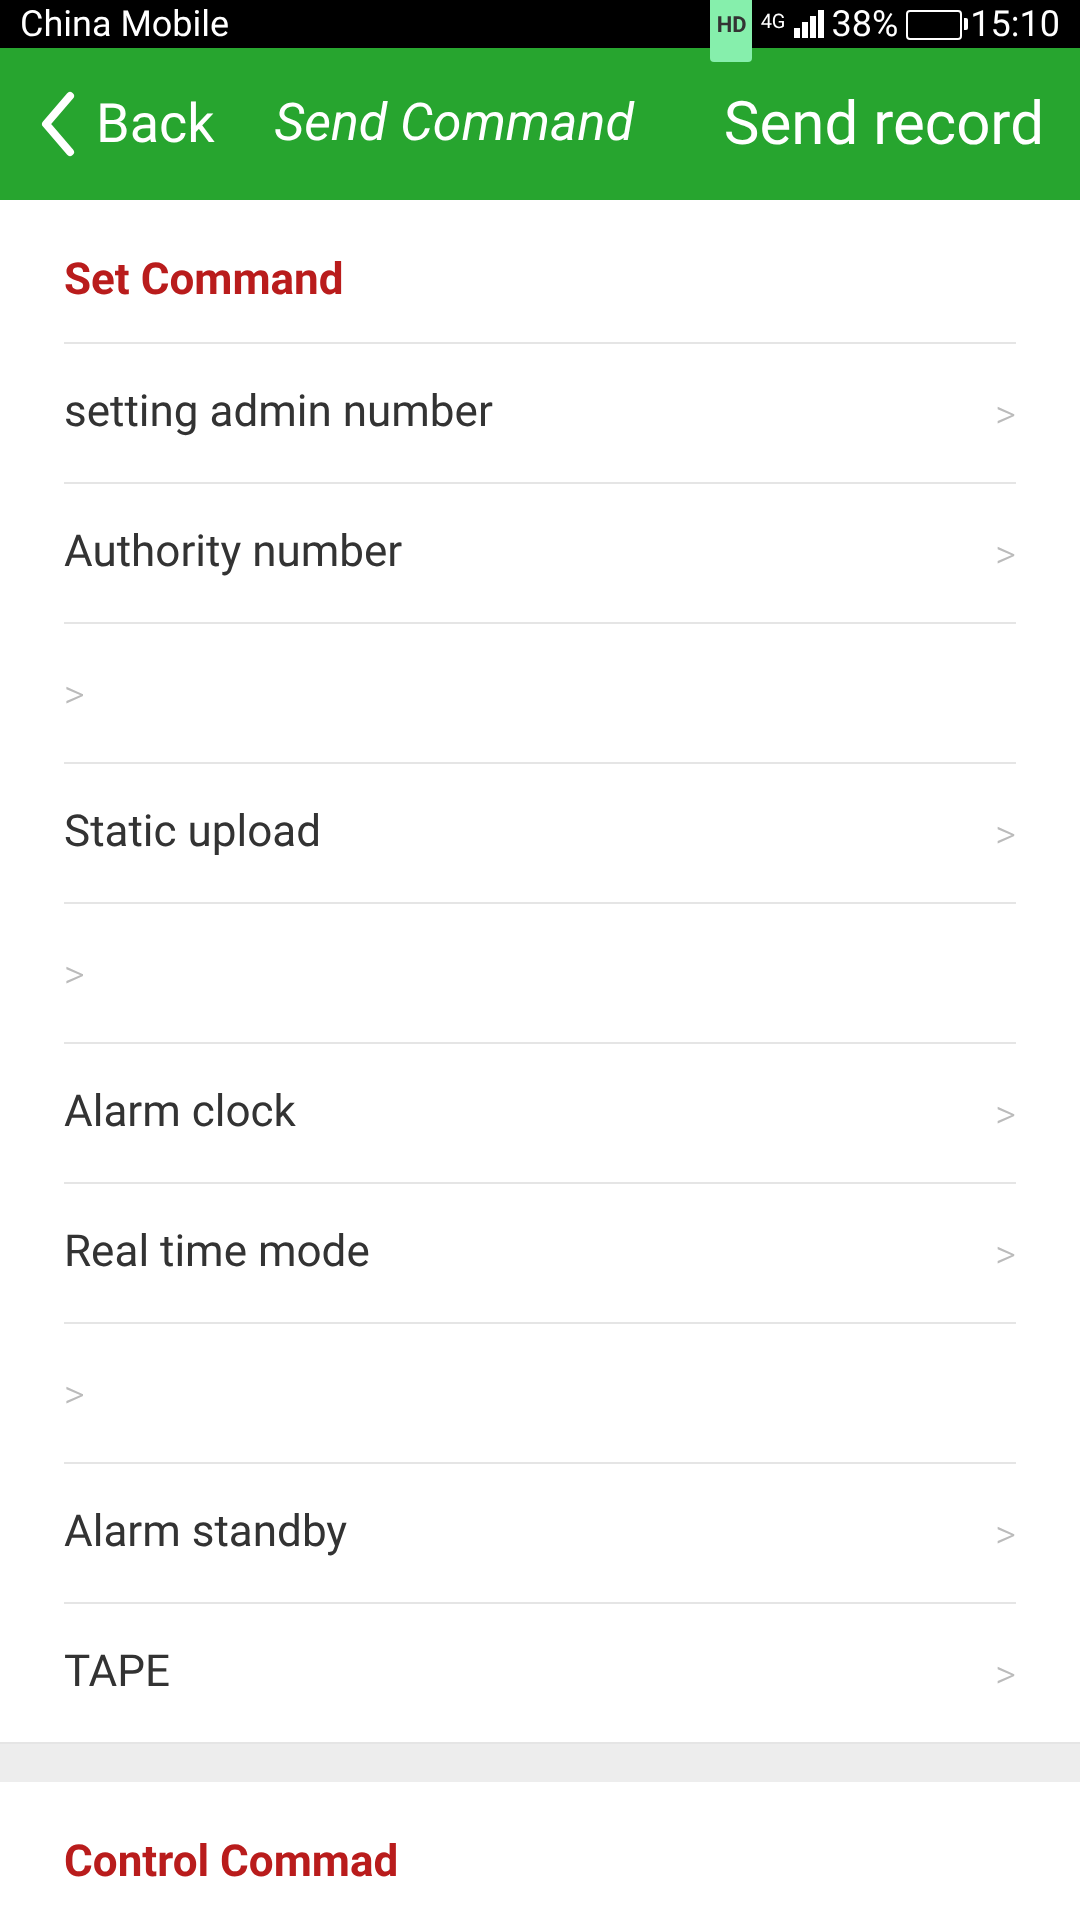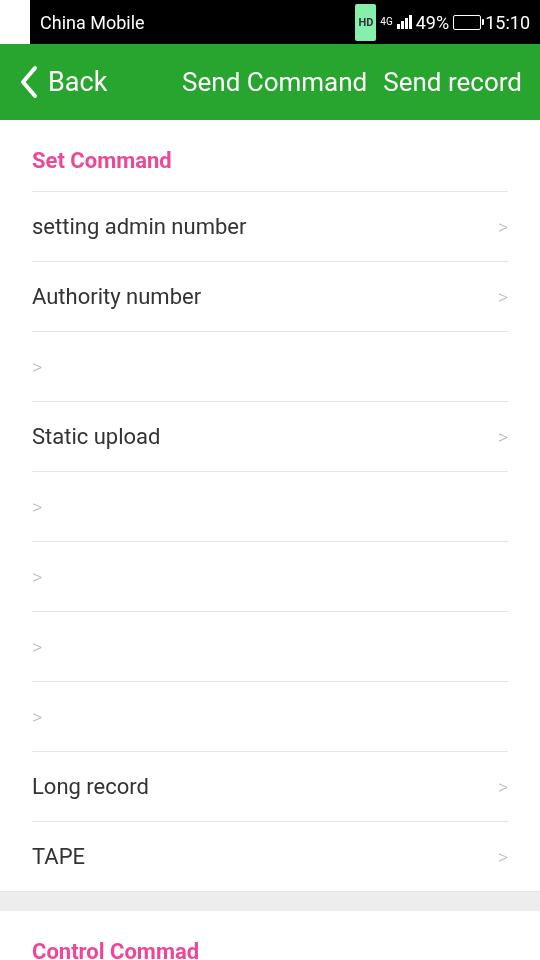--- a/index.html
+++ b/index.html
@@ -9,29 +9,28 @@
     }
     body {
       width: 540px;
       height: 960px;
       font-family: -apple-system, BlinkMacSystemFont, "Segoe UI", Roboto, Helvetica, Arial, sans-serif;
       background: #fff;
       overflow: hidden;
       position: relative;
     }
     .status-bar {
-      height: 44px;
+      height: 24px;
       background: #000;
       color: #fff;
       display: flex;
       align-items: center;
       justify-content: space-between;
       padding: 0 10px;
       font-size: 18px;
-      margin-left: 30px;
     }
     .status-left {
       font-size: 18px;
     }
     .status-right {
       display: flex;
       align-items: center;
       gap: 4px;
     }
     .status-hd {
@@ -105,36 +104,37 @@
     .back-label {
       font-size: 27px;
       font-weight: 400;
     }
     .header-spacer {
       flex: 1;
     }
     .header-title {
       font-size: 26px;
       font-weight: 400;
-      margin-right: 16px;
+      margin-right: 45px;
+      font-style: italic;
     }
     .header-action {
-      font-size: 26px;
+      font-size: 30px;
       font-weight: 400;
       cursor: pointer;
     }
     .content {
       padding: 0 32px;
       height: calc(960px - 34px - 76px);
       overflow-y: auto;
     }
     .section-header {
       font-size: 22px;
       font-weight: 700;
-      color: #ec4899;
+      color: #b91c1c;
       padding: 28px 0 18px 0;
     }
     .list-item {
       display: flex;
       align-items: center;
       justify-content: space-between;
       height: 70px;
       border-top: 1px solid #e5e5e5;
       cursor: pointer;
     }
@@ -162,21 +162,21 @@
   <div class="status-left">China Mobile</div>
   <div class="status-right">
     <span class="status-hd">HD</span>
     <span class="status-network">4G</span>
     <span class="status-signal">
       <span class="signal-bar" style="height:5px"></span>
       <span class="signal-bar" style="height:8px"></span>
       <span class="signal-bar" style="height:11px"></span>
       <span class="signal-bar" style="height:14px"></span>
     </span>
-    <span>49%</span>
+    <span>38%</span>
     <span class="battery-wrap">
       <span class="battery">
         <span class="battery-fill" style="width:82%"></span>
       </span>
     </span>
     <span>15:10</span>
   </div>
 </div>
 
 <div class="header">
@@ -206,30 +206,32 @@
         <span class="chevron-right">&gt;</span>
       </div>
       <div class="list-item">
         <span class="list-item-label">Static upload</span>
         <span class="chevron-right">&gt;</span>
       </div>
       <div class="list-item">
         <span class="chevron-right">&gt;</span>
       </div>
       <div class="list-item">
-        <span class="chevron-right">&gt;</span>
-      </div>
-      <div class="list-item">
-        <span class="chevron-right">&gt;</span>
-      </div>
-      <div class="list-item">
-        <span class="chevron-right">&gt;</span>
-      </div>
-      <div class="list-item">
-        <span class="list-item-label">Long record</span>
+        <span class="list-item-label">Alarm clock</span>
+        <span class="chevron-right">&gt;</span>
+      </div>
+      <div class="list-item">
+        <span class="list-item-label">Real time mode</span>
+        <span class="chevron-right">&gt;</span>
+      </div>
+      <div class="list-item">
+        <span class="chevron-right">&gt;</span>
+      </div>
+      <div class="list-item">
+        <span class="list-item-label">Alarm standby</span>
         <span class="chevron-right">&gt;</span>
       </div>
       <div class="list-item">
         <span class="list-item-label">TAPE</span>
         <span class="chevron-right">&gt;</span>
       </div>
     </div>
   <div class="section-gap"></div>
   <div class="section-header">Control Commad</div>
 </div>

